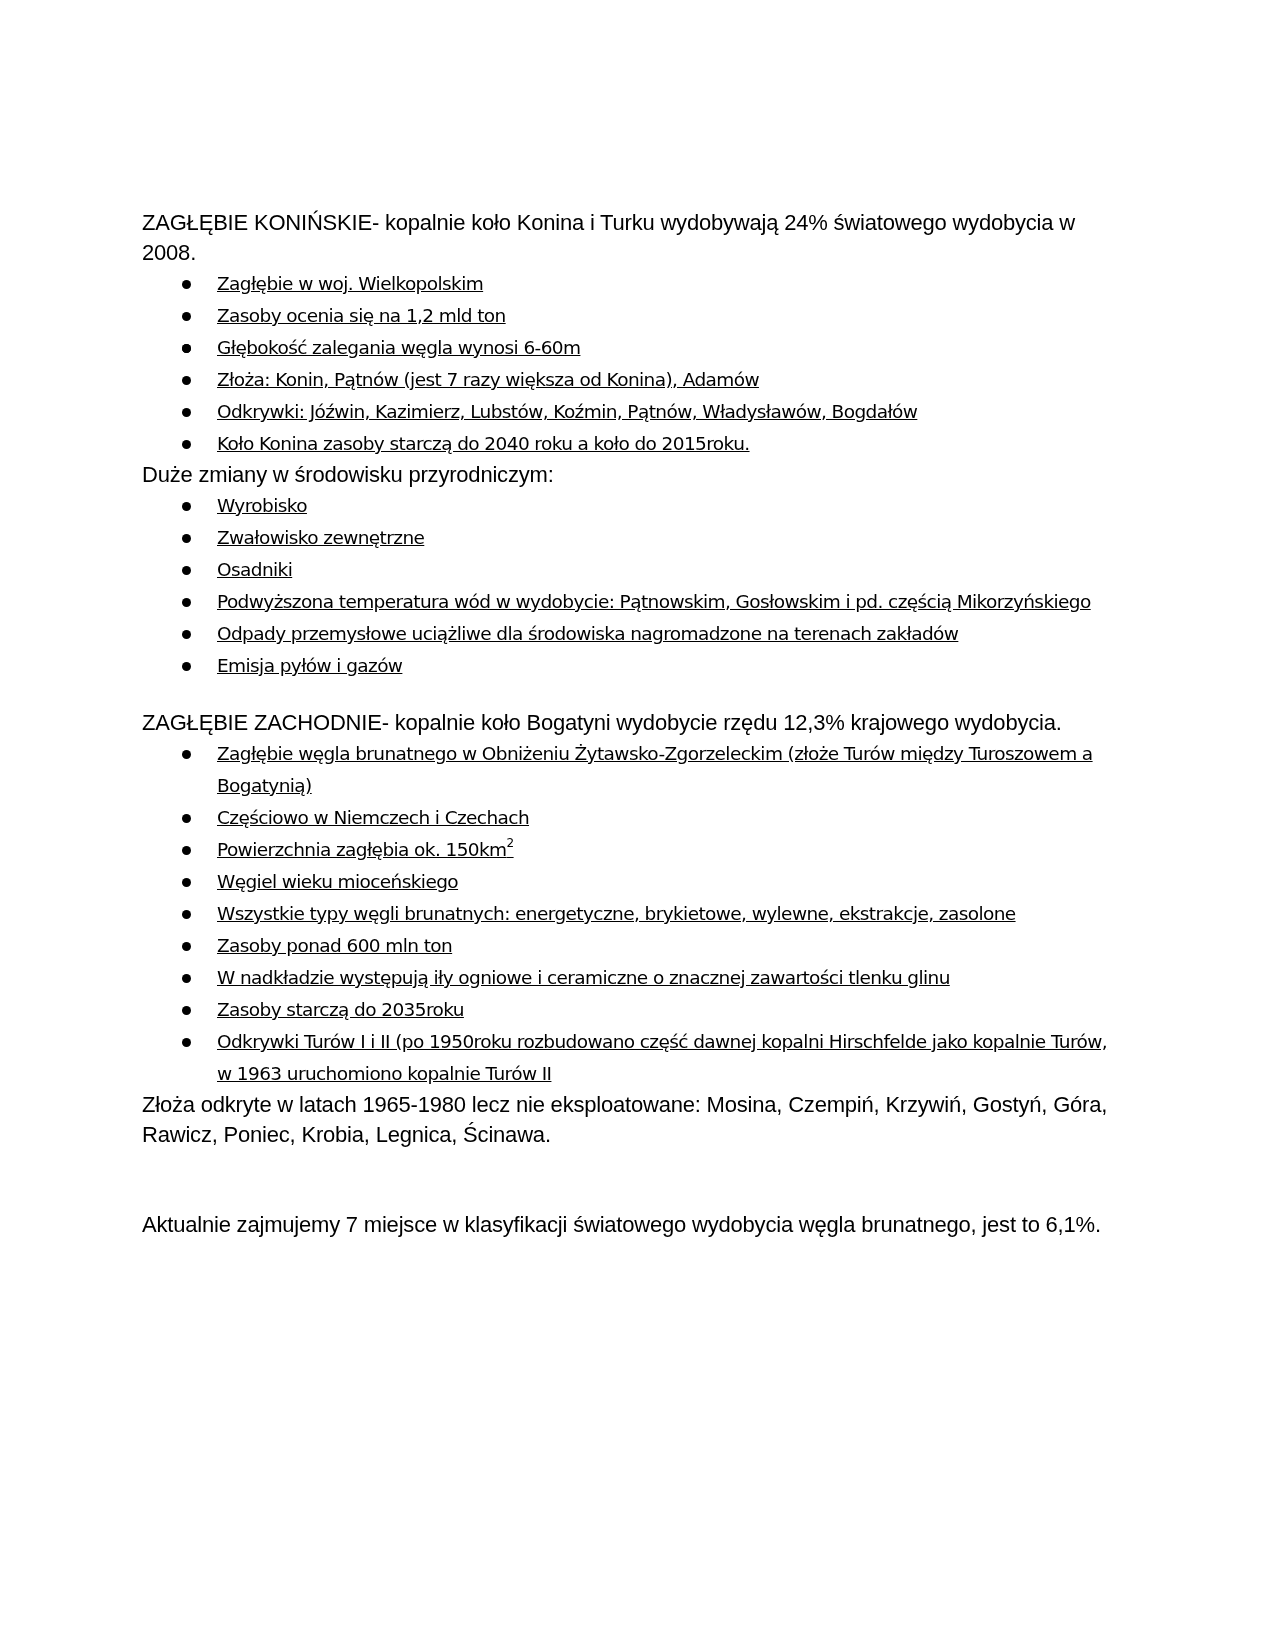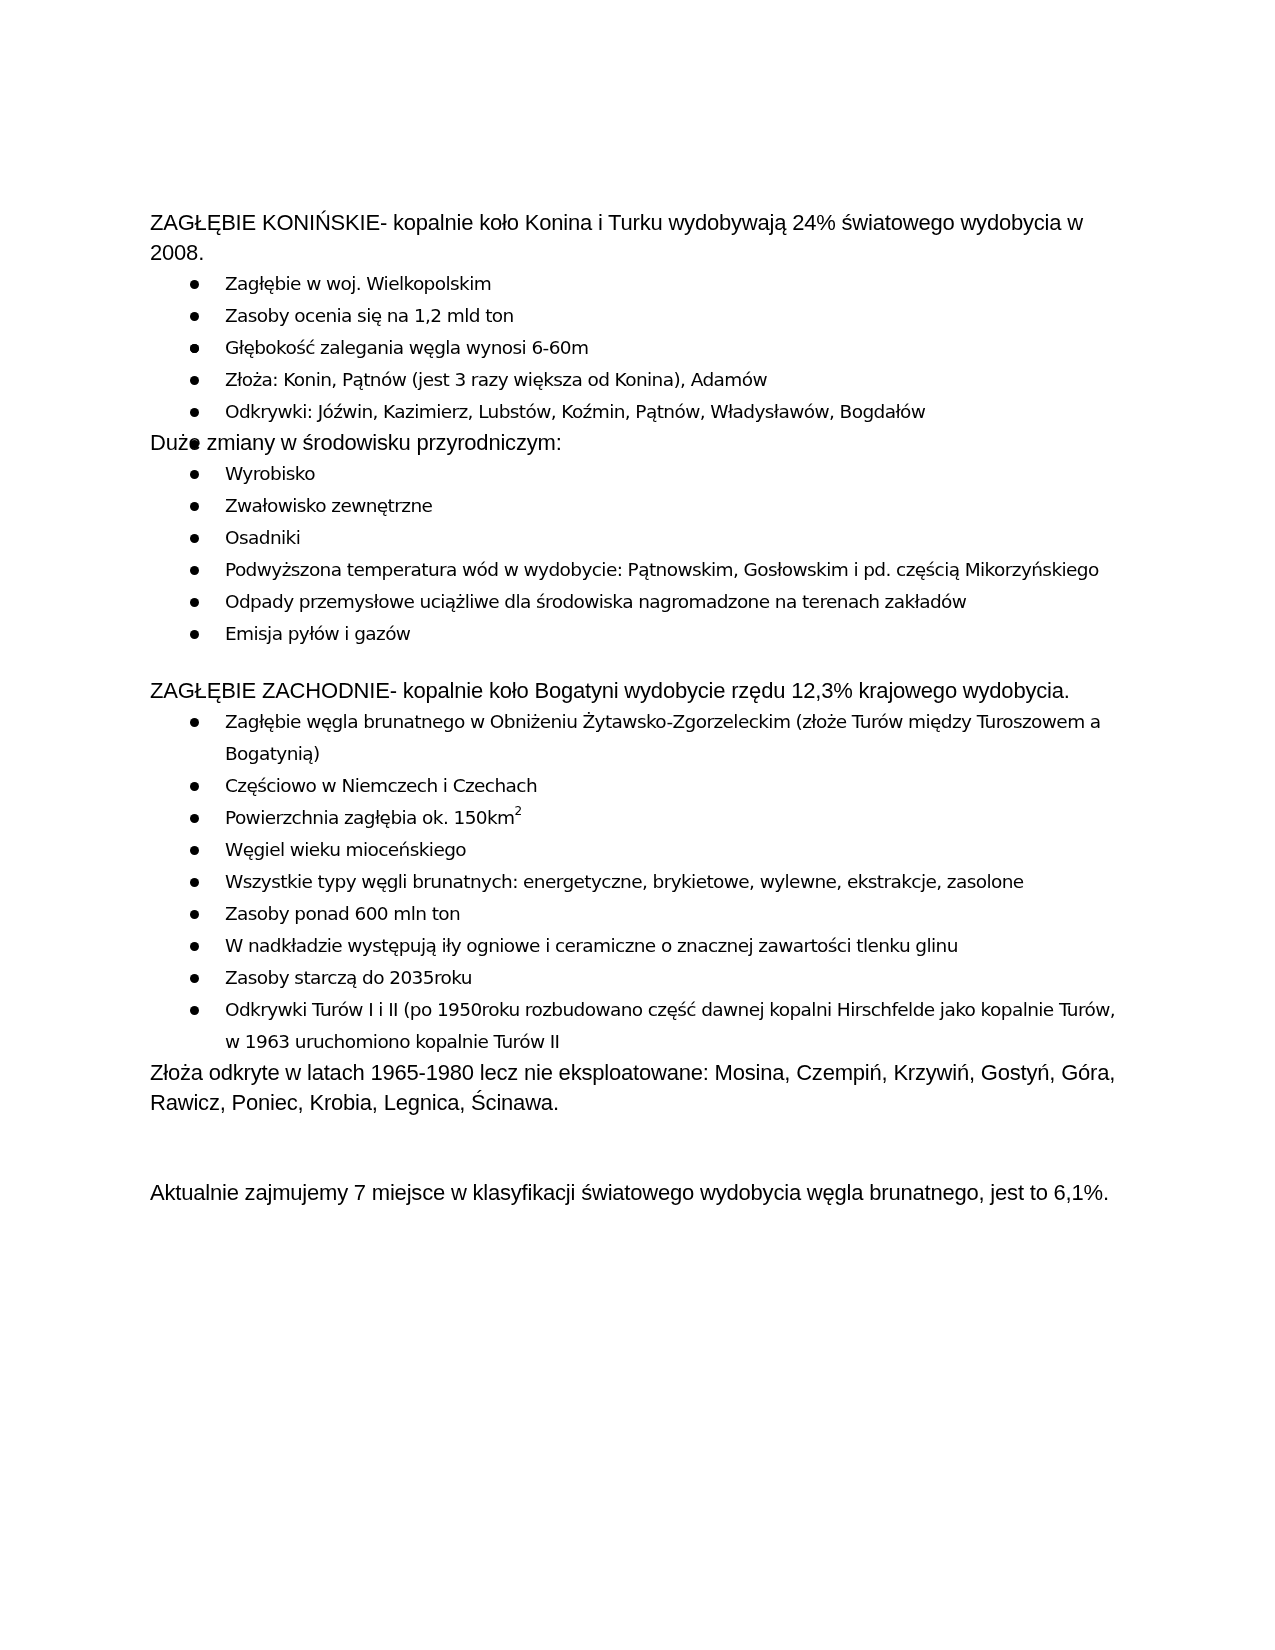--- a/index.html
+++ b/index.html
@@ -1,39 +1,39 @@
 <!DOCTYPE html>
 <html><head>
   <meta charset="utf-8">
   <style>
     html, body { margin: 0; padding: 0; background: #ffffff; }
     body { width: 1275px; height: 1650px; position: relative; overflow: hidden; color: #000; }
-    .page { position: absolute; left: 150px; top: 208px; width: 980px; }
+    .page { position: absolute; left: 142px; top: 208px; width: 980px; }
     .para { font-family: "Liberation Sans", sans-serif; font-size: 22px; line-height: 30px; margin: 0; letter-spacing: -0.2px; }
-    ul.blist { list-style: none; margin: 0; padding: 0; }
+    ul.blist { list-style: none; margin: 0; padding: 0; text-decoration: underline; }
     ul.blist li { position: relative; padding-left: 75px; font-family: "DejaVu Sans", sans-serif; font-size: 18.5px; line-height: 32px; letter-spacing: -0.6px; transform-origin: left; }
     ul.blist li .bullet { position: absolute; left: 40px; top: 12px; width: 9px; height: 9px; border-radius: 50%; background: #000; }
     .gap1 { height: 26px; }
     .gap2 { height: 60px; }
     sup { font-size: 12px; line-height: 0; vertical-align: 9px; }
   </style>
 </head>
 <body>
 
 <div class="page">
 
   <p class="para">ZAGŁĘBIE KONIŃSKIE- kopalnie koło Konina i Turku wydobywają 24% światowego wydobycia w  2008.</p>
   <ul class="blist">
     <li><span class="bullet"></span><span>Zagłębie w woj. Wielkopolskim</span></li>
     <li><span class="bullet"></span><span>Zasoby ocenia się na 1,2 mld ton</span></li>
     <li><span class="bullet"></span></li>
     <li><span class="bullet"></span><span>Głębokość zalegania węgla wynosi 6-60m</span></li>
-    <li><span class="bullet"></span><span>Złoża: Konin, Pątnów (jest 3 razy większa od Konina), Adamów</span></li>
+    <li><span class="bullet"></span><span>Złoża: Konin, Pątnów (jest 7 razy większa od Konina), Adamów</span></li>
     <li><span class="bullet"></span><span>Odkrywki: Jóźwin, Kazimierz, Lubstów, Koźmin, Pątnów, Władysławów, Bogdałów</span></li>
-    <li><span class="bullet"></span></li>
+    <li><span class="bullet"></span><span>Koło Konina zasoby starczą do 2040 roku a koło do 2015roku.</span></li>
   </ul>
 
   <p class="para">Duże zmiany w środowisku przyrodniczym:</p>
   <ul class="blist">
     <li><span class="bullet"></span><span>Wyrobisko</span></li>
     <li><span class="bullet"></span><span>Zwałowisko zewnętrzne</span></li>
     <li><span class="bullet"></span><span>Osadniki</span></li>
     <li><span class="bullet"></span><span>Podwyższona temperatura wód w wydobycie: Pątnowskim, Gosłowskim i pd. częścią Mikorzyńskiego</span></li>
     <li><span class="bullet"></span><span>Odpady przemysłowe uciążliwe dla środowiska nagromadzone na terenach zakładów</span></li>
     <li><span class="bullet"></span><span>Emisja pyłów i gazów</span></li>

